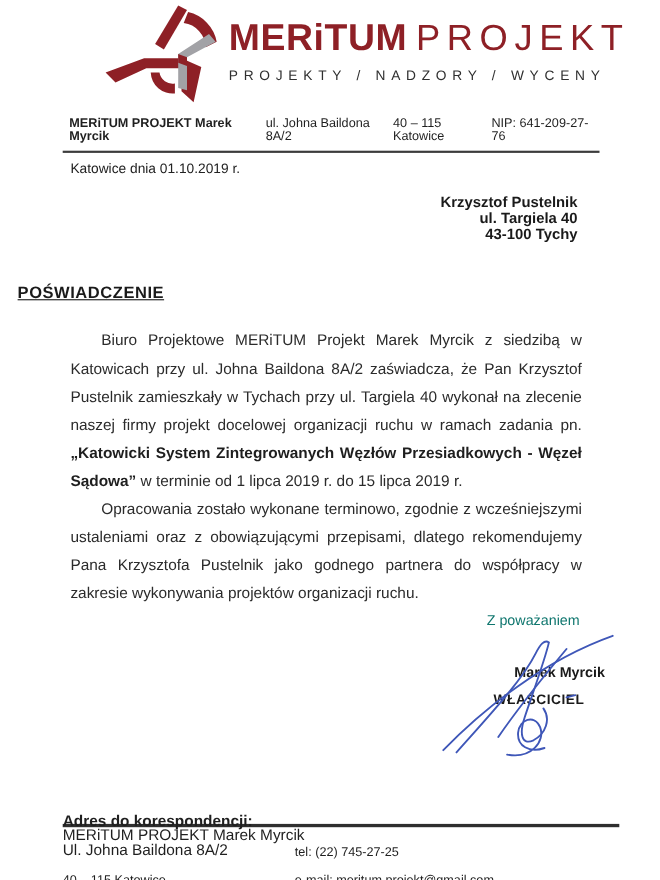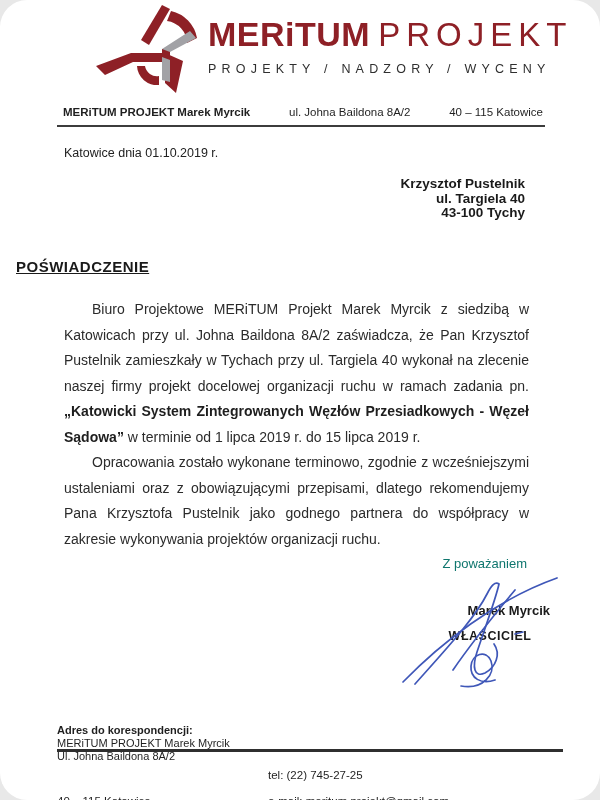--- a/index.html
+++ b/index.html
@@ -1,18 +1,18 @@
 <!DOCTYPE html>
 <html><head>
 <meta charset="utf-8">
 <style>
   html,body{margin:0;padding:0;background:#e8e8e8;}
   .page{
     position:relative;width:600px;height:800px;margin:0 auto;background:#ffffff;
-    font-family:"Liberation Sans","DejaVu Sans",sans-serif;color:#2e2e2e;overflow:hidden;border-radius:27px;
+    font-family:"Liberation Sans","DejaVu Sans",sans-serif;color:#2e2e2e;overflow:hidden;
   }
   
   .logo-wrap{position:absolute;left:93px;top:4px;width:108px;height:92px;}
   .brand{position:absolute;left:208px;top:16px;width:310px;}
   .brand-line{white-space:nowrap;line-height:36px;}
   .brand-primary{font-weight:800;font-size:34px;color:#8e2026;letter-spacing:0.5px;}
   .brand-secondary{font-weight:400;font-size:33px;color:#8e2026;letter-spacing:6px;margin-left:8px;}
   .brand-tagline{margin-top:3px;font-size:12.5px;letter-spacing:5.2px;color:#2f2f2f;white-space:nowrap;}
   
   .info-row{
@@ -31,21 +31,21 @@
   .body-text p{margin:0;text-indent:28px;}
   .body-text .b{font-weight:bold;color:#1e1e1e;}
   
   .closing-phrase{position:absolute;right:73px;top:556px;font-size:13px;color:#0f766e;}
   .sig-block{position:absolute;left:395px;top:572px;width:180px;height:118px;}
   .sig-name{position:absolute;left:430px;top:603px;width:120px;text-align:right;font-weight:bold;font-size:13px;color:#1a1a1a;}
   .sig-title{position:absolute;left:430px;top:629px;width:120px;text-align:center;font-weight:bold;font-size:12.5px;letter-spacing:0.5px;color:#1a1a1a;}
   .sig-ink{position:absolute;left:0;top:0;}
   
   .footer-rule{position:absolute;left:57px;top:749px;width:506px;height:3px;background:#2f2f2f;}
-  .footer-left{position:absolute;left:57px;top:724px;font-size:11px;line-height:13px;color:#1f1f1f;}
+  .footer-left{position:absolute;left:57px;top:740px;font-size:14px;line-height:13px;color:#1f1f1f;}
   .footer-left .fh{font-weight:bold;}
   .footer-tel{position:absolute;left:268px;top:769px;font-size:11.5px;color:#1f1f1f;}
   .footer-mail{position:absolute;left:268px;top:795px;font-size:11.5px;color:#1f1f1f;}
   .footer-city{position:absolute;left:57px;top:795px;font-size:11.5px;color:#1f1f1f;}
 </style>
 </head>
 <body>
 
 <div class="page">
 
@@ -72,20 +72,21 @@
     <div class="brand-line">
       <span class="brand-primary">MERiTUM</span><span class="brand-secondary">PROJEKT</span>
     </div>
     <div class="brand-tagline">PROJEKTY / NADZORY / WYCENY</div>
   </div>
 
   <div class="info-row">
     <span class="co">MERiTUM PROJEKT Marek Myrcik</span>
     <span>ul. Johna Baildona 8A/2</span>
     <span>40 – 115 Katowice</span>
+    <span>NIP: 641-209-27-76</span>
   </div>
 
   <div class="date-line">Katowice dnia 01.10.2019 r.</div>
 
   <div class="recipient">
     <div>Krzysztof Pustelnik</div>
     <div>ul. Targiela 40</div>
     <div>43-100 Tychy</div>
   </div>
 

